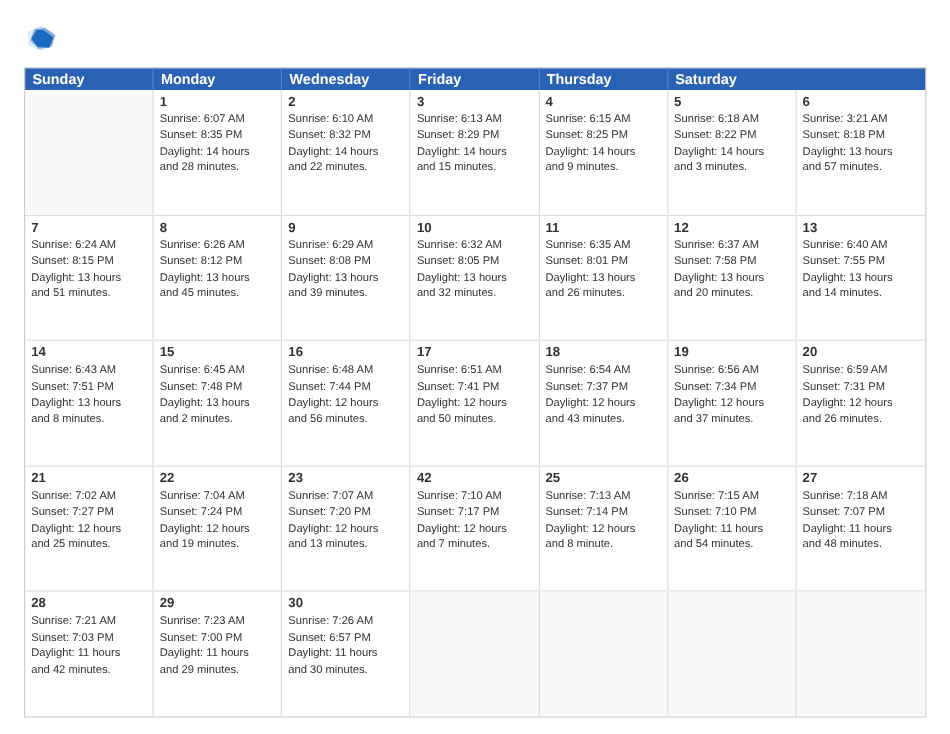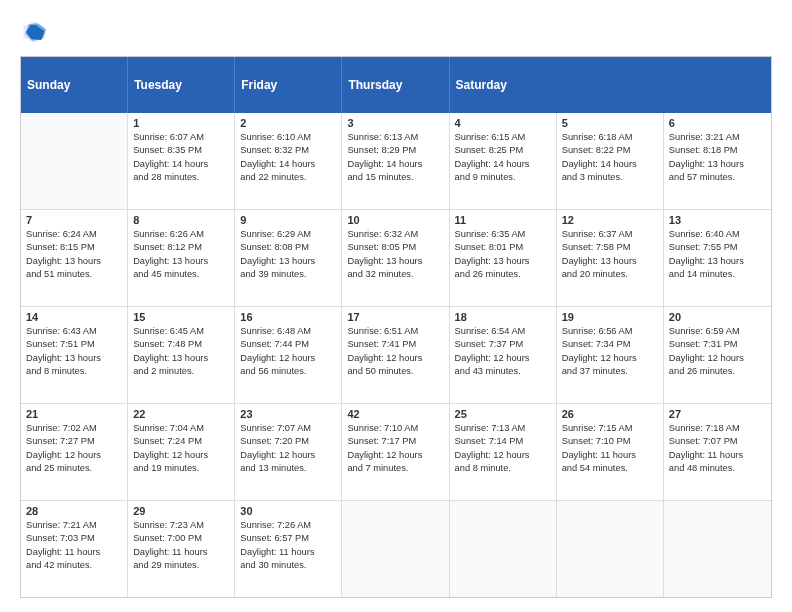--- a/index.html
+++ b/index.html
@@ -62,21 +62,21 @@
     }
     .cal-header {
       display: grid;
       grid-template-columns: repeat(7, 1fr);
       background: #2962b5;
     }
     .cal-header-cell {
       color: #fff;
       font-size: 12px;
       font-weight: bold;
-      padding: 21px 6px;
+      padding: 2px 6px;
       text-align: left;
       border-right: 1px solid #4a7fd4;
     }
     .cal-header-cell:last-child { border-right: none; }
     .cal-body {
       flex: 1;
       display: flex;
       flex-direction: column;
     }
     .cal-row {
@@ -128,21 +128,22 @@
     </div>
     <div class="title-block">
       <div class="month-title"></div>
       <div class="location"></div>
     </div>
   </div>
 
   <div class="calendar">
     <div class="cal-header">
     <div class="cal-header-cell">Sunday</div>
-        <div class="cal-header-cell">Tuesday</div>
+        <div class="cal-header-cell">Monday</div>
+        <div class="cal-header-cell">Wednesday</div>
         <div class="cal-header-cell">Friday</div>
         <div class="cal-header-cell">Thursday</div>
         <div class="cal-header-cell">Saturday</div>
       </div>
     <div class="cal-body">
     <div class="cal-row">
           <div class="cal-cell empty"></div>
           <div class="cal-cell">
             <span class="day-num">1</span>
             <span class="cell-line">Sunrise: 6:07 AM</span>

